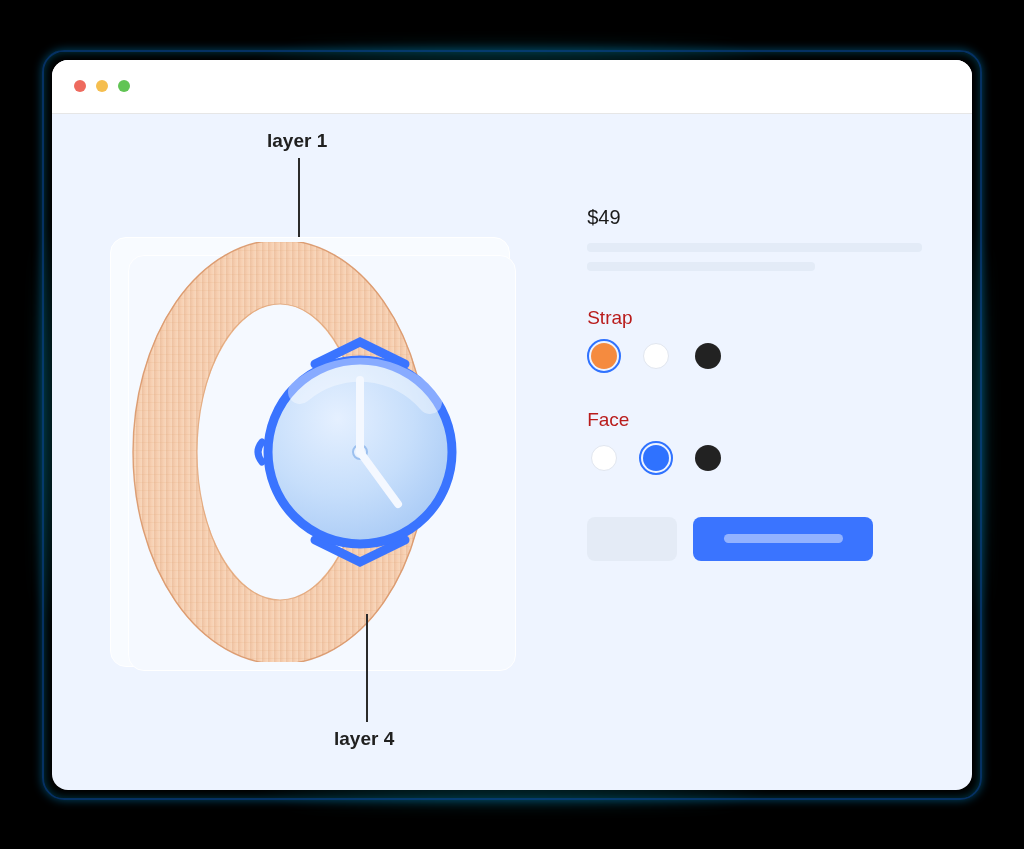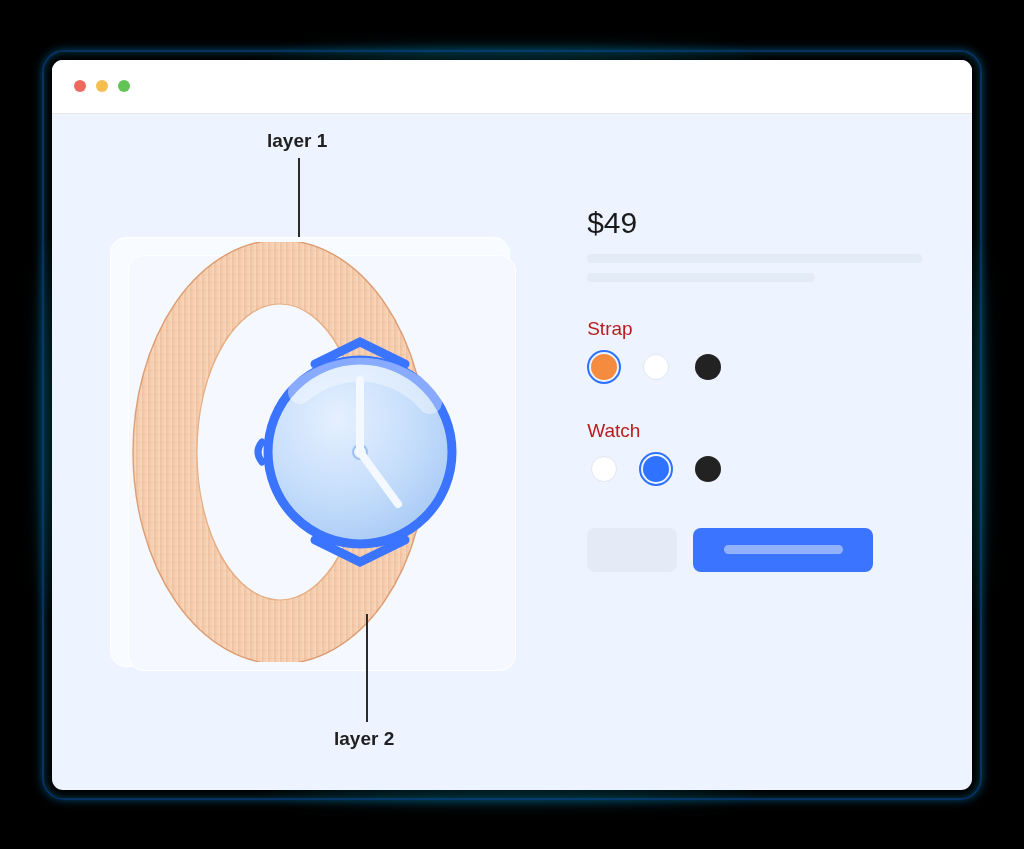--- a/index.html
+++ b/index.html
@@ -32,21 +32,21 @@
       border: 2px solid rgba(10,90,180,0.55);
       box-shadow: 0 0 10px rgba(0,130,190,0.55), inset 0 0 8px rgba(0,150,190,0.4);
       z-index: 0;
     }
     .window {
       position: relative;
       z-index: 1;
       width: 920px;
       height: 730px;
       background: #eef4ff;
-      border-radius: 11px;
+      border-radius: 16px;
       overflow: hidden;
       box-shadow: 0 0 0 1px rgba(0,0,0,0.04);
     }
     .titlebar {
       height: 54px;
       background: #fff;
       border-bottom: 1px solid #e6e6e6;
       display: flex;
       align-items: center;
       padding-left: 22px;
@@ -99,21 +99,21 @@
       background: #f8fbff;
       border: 1.5px solid #fff;
     }
     .card-front {
       left: 18px; top: 18px; right: -6px; bottom: -4px;
       background: #f5f9ff;
       border: 1.5px solid #fff;
     }
     .watch-svg { position:absolute; left:50%; top:50%; transform:translate(-50%,-50%); }
     .title { font-weight: 800; font-size: 36px; color:#0b0b0b; letter-spacing:-0.5px; }
-    .price { font-size: 30px; color:#1a1a1a; margin-top:2px; }
+    .price { font-size: 20px; color:#1a1a1a; margin-top:2px; }
     .skeleton-line {
       background: #e3ebf7;
       border-radius: 4px;
       height: 9px;
       margin-top: 14px;
     }
     .opt-label { font-size: 19px; color:#b91c1c; margin-top: 36px; margin-bottom:10px;}
     .swatch-row { display:flex; gap:18px; }
     .swatch {
       width: 34px; height: 34px; border-radius:50%;
@@ -200,42 +200,42 @@
               <circle cx="230" cy="210" r="92" fill="url(#faceGrad)" stroke="#3a74ff" stroke-width="9"></circle>
               <path d="M170 150 A92 92 0 0 1 300 160" fill="none" stroke="#ffffff" stroke-opacity="0.4" stroke-width="24" stroke-linecap="round"></path>
               <circle cx="230" cy="210" r="7" fill="#e9f2ff" stroke="#9cc0ef" stroke-width="2"></circle>
               <line x1="230" y1="210" x2="230" y2="138" stroke="#f4f8ff" stroke-width="8" stroke-linecap="round"></line>
               <line x1="230" y1="210" x2="268" y2="262" stroke="#f4f8ff" stroke-width="8" stroke-linecap="round"></line>
             </g>
           </svg>
         </div>
 
         <span class="layer-line" style="left:314px; top:500px; height:108px;"></span>
-        <span class="layer-label" style="left:282px; top:614px;">layer 2</span>
+        <span class="layer-label" style="left:282px; top:614px;">layer 4</span>
       </div>
 
       <div class="right">
         <div class="price">$49</div>
         <div class="skeleton-line" style="width:100%;"></div>
         <div class="skeleton-line" style="width:68%; margin-top:10px;"></div>
 
         <div class="opt-label">Strap</div>
         <div class="swatch-row">
           <div class="swatch sw-orange" data-selected="true">
               <div class="inner"></div>
             </div>
           <div class="swatch sw-white" data-selected="false">
               <div class="inner"></div>
             </div>
           <div class="swatch sw-black" data-selected="false">
               <div class="inner"></div>
             </div>
         </div>
 
-        <div class="opt-label">Watch</div>
+        <div class="opt-label">Face</div>
         <div class="swatch-row">
           <div class="swatch sw-white" data-selected="false">
               <div class="inner"></div>
             </div>
           <div class="swatch sw-blue" data-selected="true">
               <div class="inner"></div>
             </div>
           <div class="swatch sw-black" data-selected="false">
               <div class="inner"></div>
             </div>

